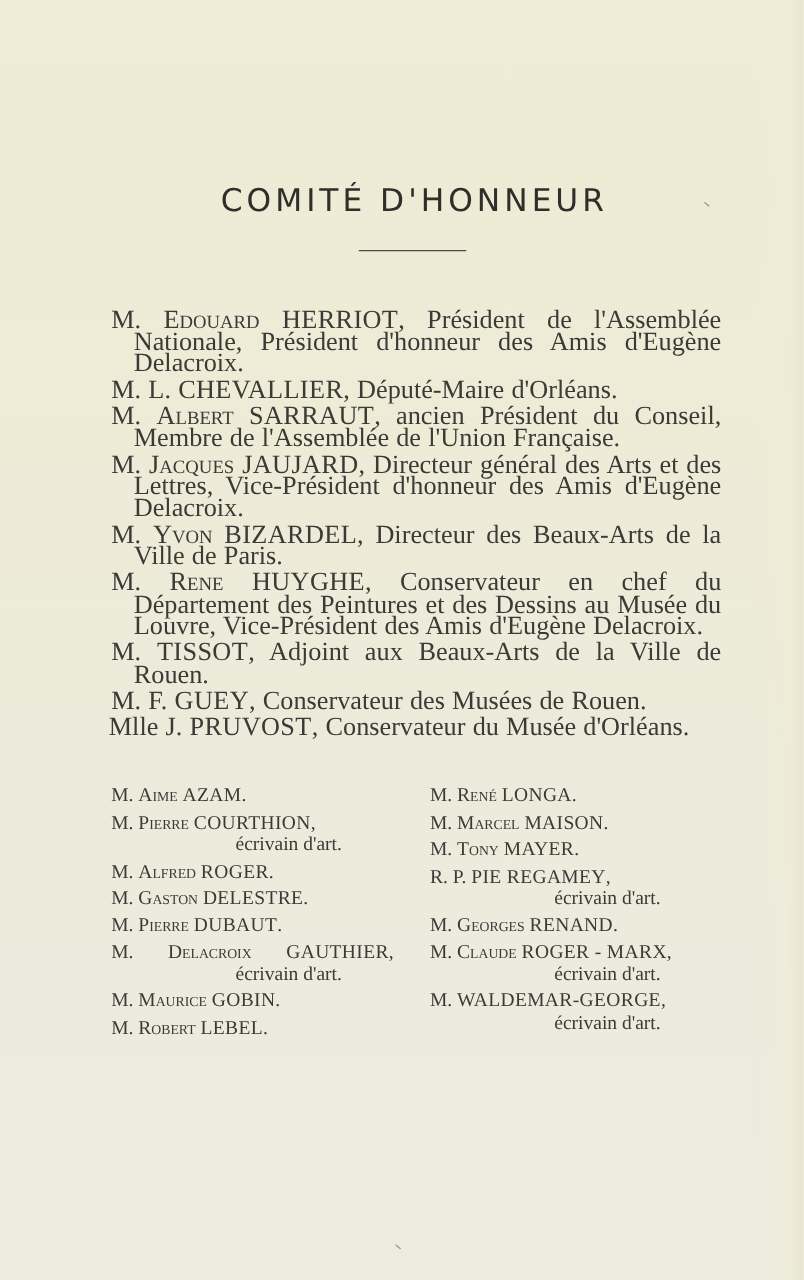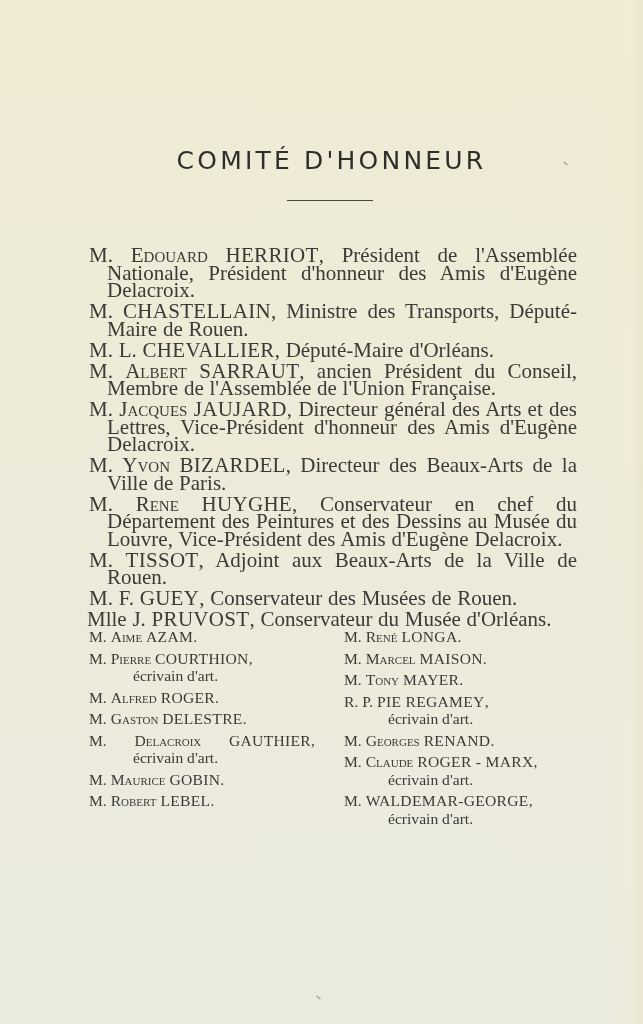--- a/index.html
+++ b/index.html
@@ -77,20 +77,21 @@
       top: 0;
     }
     .col.left { left: 0; width: 240px; }
     .col.right { left: 255px; width: 240px; }
     .col .item {
       margin: 0 0 4px 0;
     }
     .col .item .line2 {
       display: block;
       padding-left: 44px;
+      text-align: center;
     }
     .col .item.justified .line1 {
       display: flex;
       justify-content: space-between;
       width: 226px;
     }
     .mark {
       position: absolute;
       width: 5px; height: 1px;
       background: #8a8a80;
@@ -100,37 +101,37 @@
 </head>
 <body>
 
 <div class="page-shade"></div>
 
 <h1 class="title">COMITÉ D'HONNEUR</h1>
 <div class="rule"></div>
 
 <div class="entries">
   <p class="entry"><span>M.</span> <span class="first">Edouard</span> <span class="surname">HERRIOT</span><span>, Président de l'Assemblée Nationale, Président d'honneur des Amis d'Eugène Delacroix.</span></p>
-  <p class="entry"><span>M.</span> <span class="surname">CHASTELLAIN</span><span>, Ministre des Transports, Député-Maire de Rouen.</span></p>
   <p class="entry"><span>M.</span> <span>L.</span> <span class="surname">CHEVALLIER</span><span>, Député-Maire d'Orléans.</span></p>
   <p class="entry"><span>M.</span> <span class="first">Albert</span> <span class="surname">SARRAUT</span><span>, ancien Président du Conseil, Membre de l'Assemblée de l'Union Française.</span></p>
   <p class="entry"><span>M.</span> <span class="first">Jacques</span> <span class="surname">JAUJARD</span><span>, Directeur général des Arts et des Lettres, Vice-Président d'honneur des Amis d'Eugène Delacroix.</span></p>
   <p class="entry"><span>M.</span> <span class="first">Yvon</span> <span class="surname">BIZARDEL</span><span>, Directeur des Beaux-Arts de la Ville de Paris.</span></p>
   <p class="entry"><span>M.</span> <span class="first">Rene</span> <span class="surname">HUYGHE</span><span>, Conservateur en chef du Département des Peintures et des Dessins au Musée du Louvre, Vice-Président des Amis d'Eugène Delacroix.</span></p>
   <p class="entry"><span>M.</span> <span class="surname">TISSOT</span><span>, Adjoint aux Beaux-Arts de la Ville de Rouen.</span></p>
   <p class="entry"><span>M.</span> <span>F.</span> <span class="surname">GUEY</span><span>, Conservateur des Musées de Rouen.</span></p>
   <p class="entry mlle"><span>Mlle</span> <span>J.</span> <span class="surname">PRUVOST</span><span>, Conservateur du Musée d'Orléans.</span></p>
 </div>
 
 <div class="columns">
   <div class="col left">
     <div class="item"><span class="line1"><span><span>M.</span> <span class="first">Aime</span> <span class="surname">AZAM</span><span>.</span></span></span></div>
     <div class="item"><span class="line1"><span><span>M.</span> <span class="first">Pierre</span> <span class="surname">COURTHION</span><span>,</span></span></span><span class="line2">écrivain d'art.</span></div>
     <div class="item"><span class="line1"><span><span>M.</span> <span class="first">Alfred</span> <span class="surname">ROGER</span><span>.</span></span></span></div>
     <div class="item"><span class="line1"><span><span>M.</span> <span class="first">Gaston</span> <span class="surname">DELESTRE</span><span>.</span></span></span></div>
+    <div class="item"><span class="line1"><span><span>M.</span> <span class="first">Pierre</span> <span class="surname">DUBAUT</span><span>.</span></span></span></div>
     <div class="item justified">
         <span class="line1">
           <span>M.</span>
           <span class="first">Delacroix</span>
           <span><span class="surname">GAUTHIER</span><span>,</span></span>
         </span>
         <span class="line2">écrivain d'art.</span>
       </div>
     <div class="item"><span class="line1"><span><span>M.</span> <span class="first">Maurice</span> <span class="surname">GOBIN</span><span>.</span></span></span></div>
     <div class="item"><span class="line1"><span><span>M.</span> <span class="first">Robert</span> <span class="surname">LEBEL</span><span>.</span></span></span></div>

